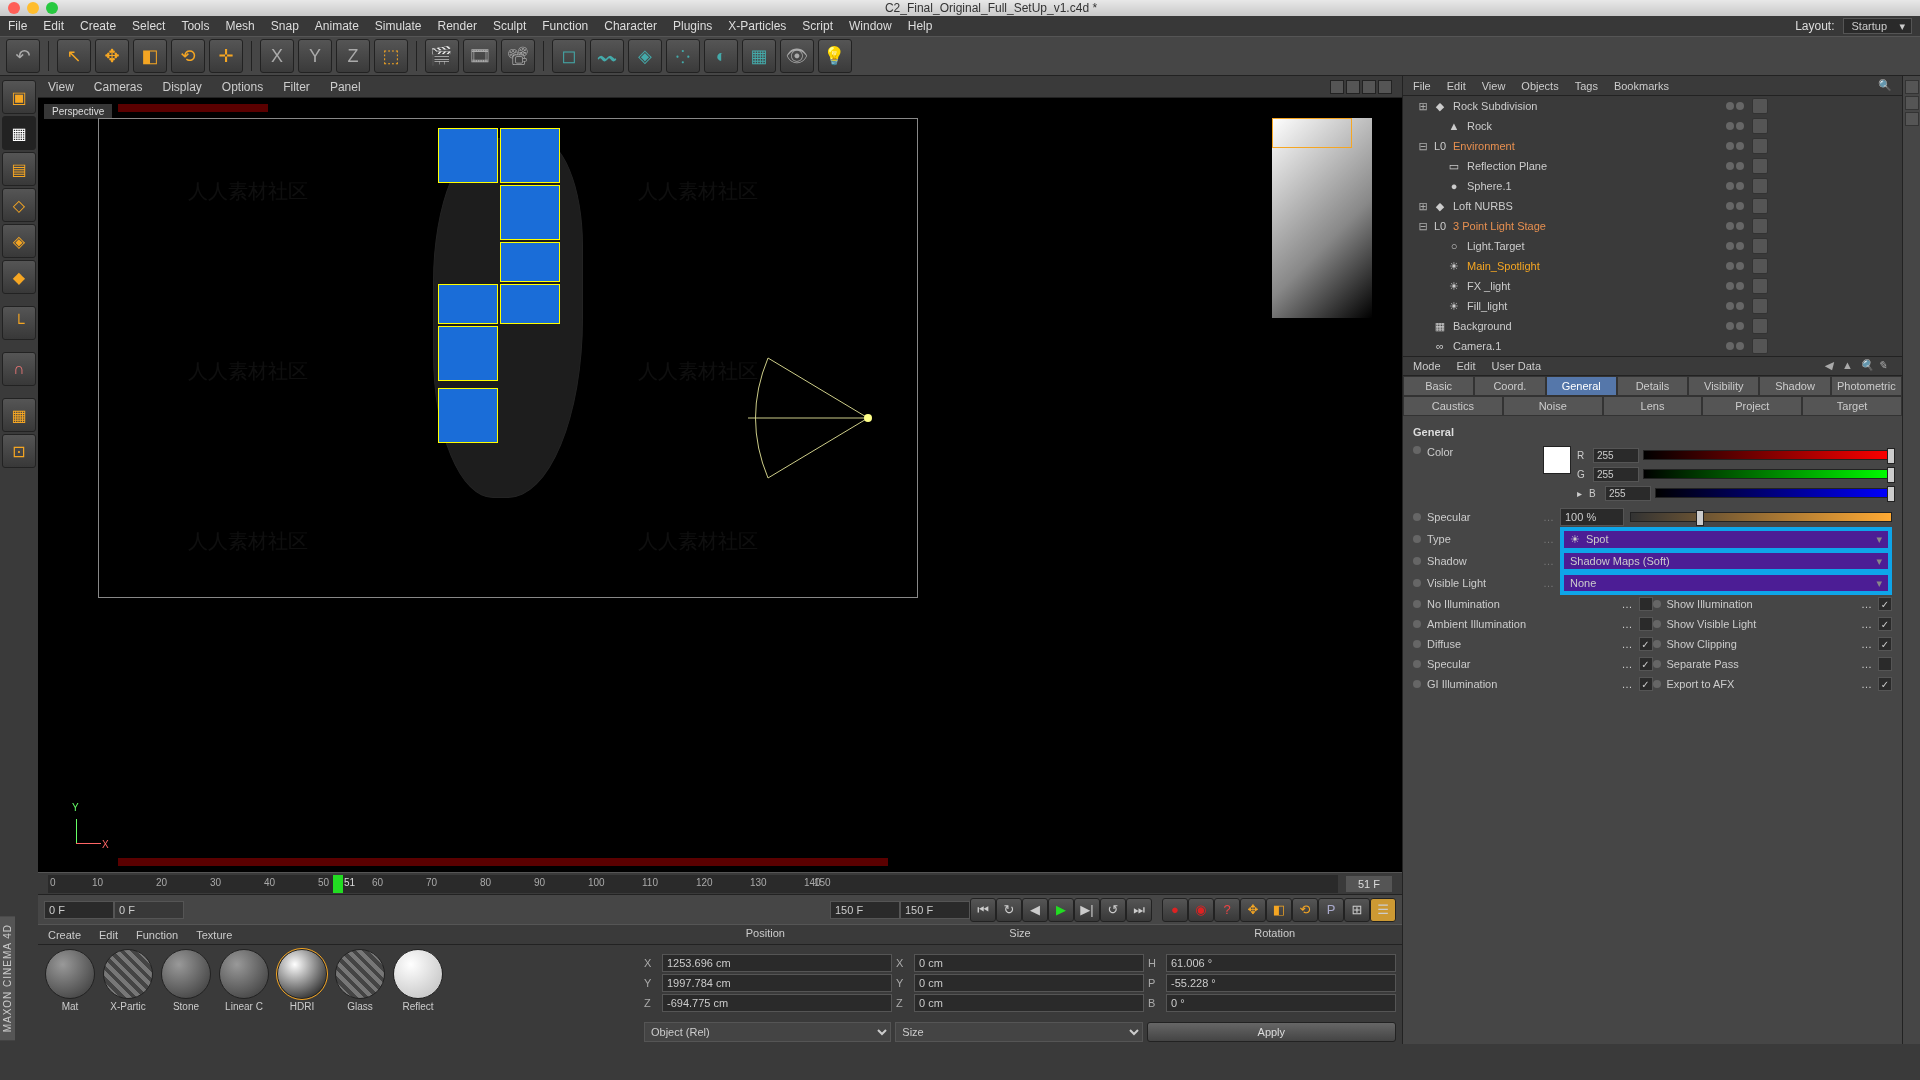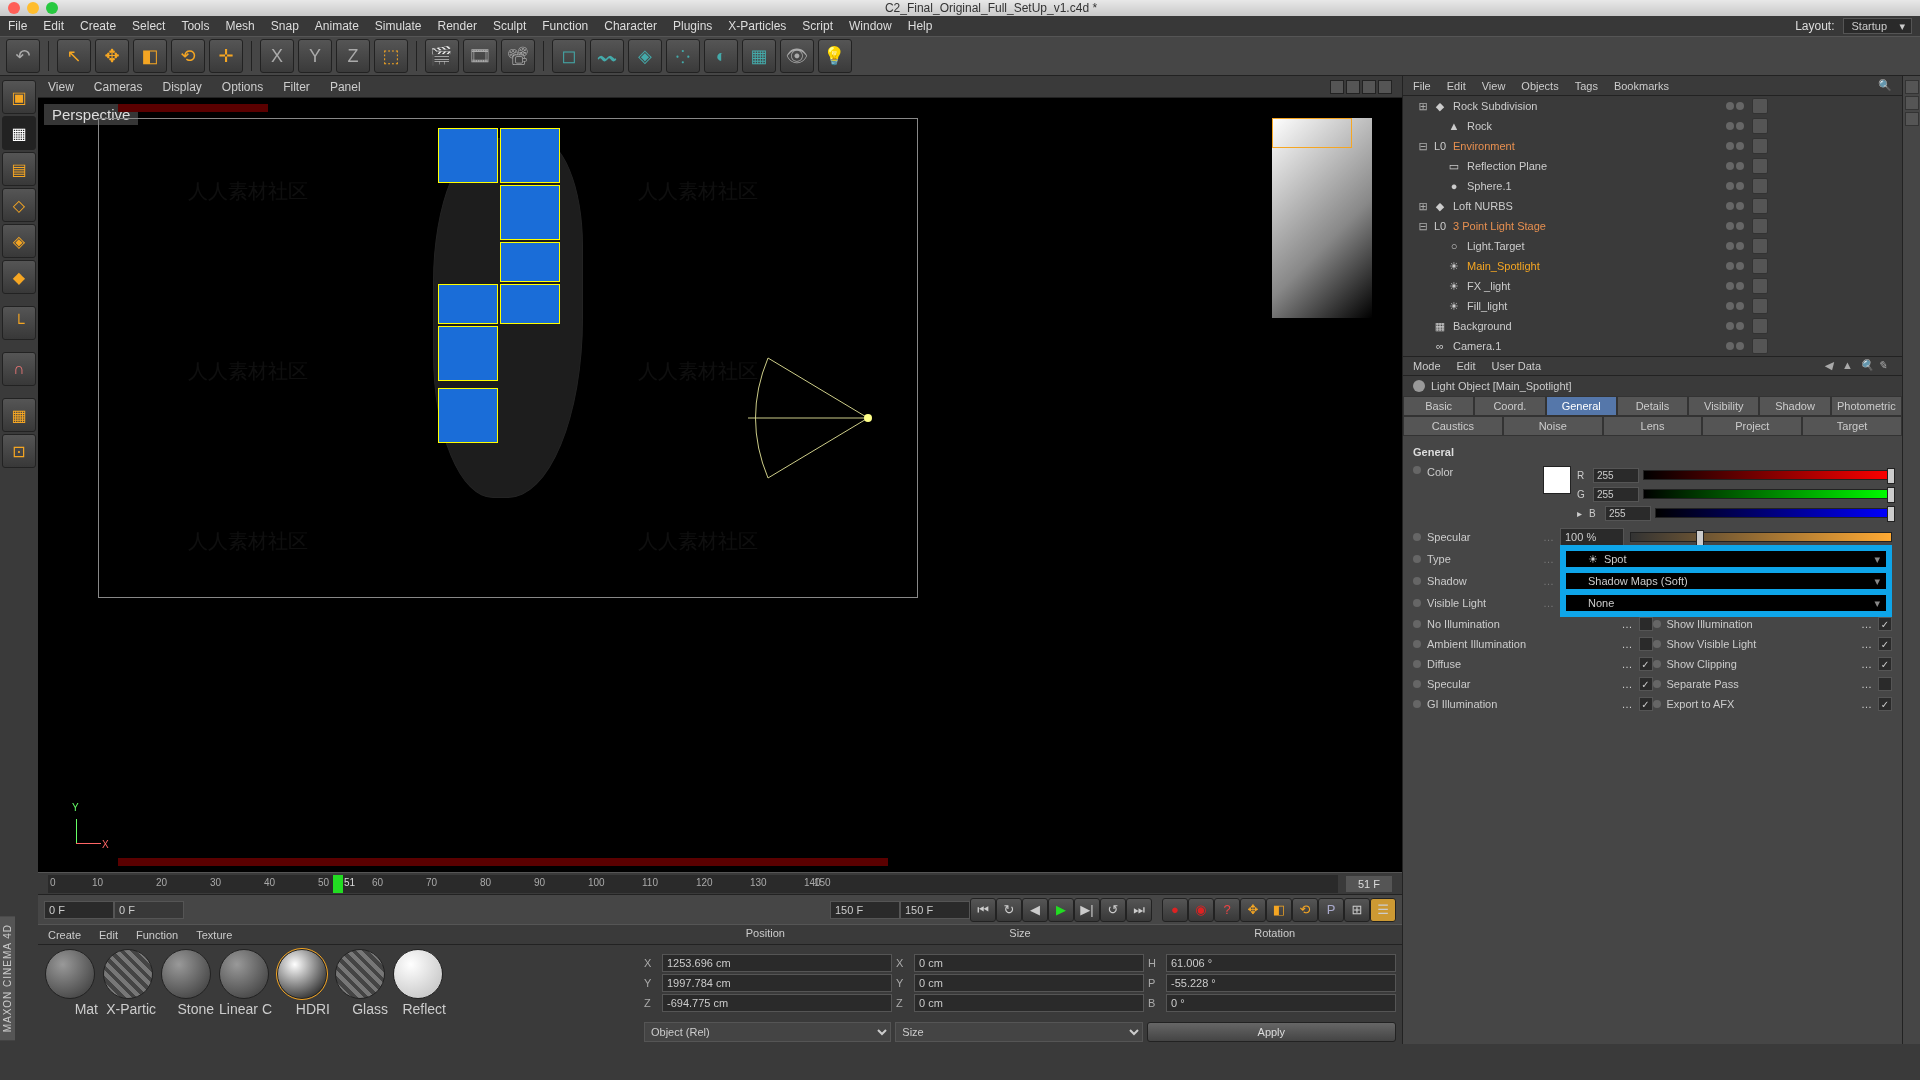--- a/index.html
+++ b/index.html
@@ -21,21 +21,21 @@
 .tsep{width:1px;height:30px;background:#222;margin:0 4px}
 .main{display:flex;height:968px}
 .leftcol{width:38px;background:#3a3a3a;display:flex;flex-direction:column;gap:2px;padding-top:4px}
 .leftcol .lbtn{width:34px;height:34px;margin:0 auto;background:linear-gradient(#555,#383838);border:1px solid #222;border-radius:3px;display:flex;align-items:center;justify-content:center;font-size:16px;color:#f5a623}
 .center{flex:1;display:flex;flex-direction:column}
 .viewbar{height:22px;background:#3a3a3a;border-bottom:1px solid #222;display:flex;align-items:center;padding:0 10px;gap:20px}
 .viewbar span{font-size:12px}
 .viewbar .vicons{margin-left:auto;display:flex;gap:2px}
 .vicons i{width:14px;height:14px;background:#555;border:1px solid #222}
 .viewport{flex:1;background:#000;position:relative;overflow:hidden}
-.vp-label{position:absolute;top:6px;left:6px;background:rgba(60,60,60,.9);padding:2px 8px;font-size:15px;color:#ddd}
+.vp-label{position:absolute;top:6px;left:6px;background:rgba(60,60,60,.9);padding:2px 8px;font-size:10px;color:#ddd}
 .vp-redbar{position:absolute;height:8px;background:#5a0000}
 .vp-wire{position:absolute;border:1px solid #888}
 .vp-tile{position:absolute;background:#1a6dd8;border:1px solid #ff0}
 .vp-rock{position:absolute;background:#2a2a2a;border:1px solid #333;opacity:.7}
 .axis{position:absolute;bottom:20px;left:30px;width:40px;height:40px}
 .axis .ay{position:absolute;width:1px;height:25px;background:#6f6;left:8px;bottom:8px}
 .axis .ax{position:absolute;width:25px;height:1px;background:#f66;left:8px;bottom:8px}
 .axis .ly{position:absolute;color:#6f6;left:4px;top:-10px;font-size:10px}
 .axis .lx{position:absolute;color:#f66;left:34px;bottom:2px;font-size:10px}
 .timeline{height:22px;background:#3a3a3a;display:flex;align-items:center;padding:0 10px;position:relative;border-top:1px solid #555}
@@ -50,21 +50,21 @@
 .tctrl .pbtn.rec{color:#d22}
 .bottom{height:120px;display:flex;background:#3a3a3a;border-top:1px solid #555}
 .matpanel{width:600px;display:flex;flex-direction:column}
 .matbar{height:20px;background:#3a3a3a;display:flex;align-items:center;padding:0 10px;gap:18px;border-bottom:1px solid #222}
 .matlist{flex:1;display:flex;gap:2px;padding:4px;overflow:hidden}
 .matitem{width:56px;display:flex;flex-direction:column;align-items:center;gap:2px}
 .matball{width:50px;height:50px;border-radius:50%;background:radial-gradient(circle at 35% 30%,#999,#333);border:1px solid #222}
 .matball.glass{background:radial-gradient(circle at 35% 30%,#fff,#000);outline:1px solid #f5a623}
 .matball.white{background:radial-gradient(circle at 35% 30%,#fff,#bbb)}
 .matball.stripe{background:repeating-linear-gradient(45deg,#777,#777 4px,#444 4px,#444 8px)}
-.matlabel{font-size:14px;color:#ccc;white-space:nowrap;overflow:hidden;width:56px;text-align:right}
+.matlabel{font-size:10px;color:#ccc;white-space:nowrap;overflow:hidden;width:56px;text-align:center}
 .coordpanel{flex:1;display:flex;flex-direction:column}
 .coordhdr{height:20px;display:flex;background:#3a3a3a;border-bottom:1px solid #222}
 .coordhdr span{flex:1;text-align:center;padding:2px}
 .coordrows{flex:1;display:flex;flex-direction:column;justify-content:center;gap:2px;padding:2px 6px}
 .crow{display:flex;gap:4px;align-items:center}
 .crow label{width:14px;color:#aaa}
 .crow input{flex:1;background:#2a2a2a;border:1px solid #555;color:#ccc;padding:2px 4px;font-size:11px}
 .applyrow{display:flex;gap:4px;padding:2px 6px}
 .applyrow select{flex:1;background:#444;border:1px solid #555;color:#ccc;padding:2px}
 .applyrow button{flex:1;background:linear-gradient(#666,#444);border:1px solid #222;color:#ddd;padding:3px;border-radius:3px}
@@ -102,21 +102,21 @@
 .rgbrow{display:flex;align-items:center;gap:4px;height:18px}
 .rgbrow span{width:12px;font-size:10px}
 .rgbrow input{width:46px;background:#2a2a2a;border:1px solid #555;color:#ccc;padding:1px 3px;font-size:10px}
 .slider{flex:1;height:10px;border:1px solid #222;position:relative}
 .slider.r{background:linear-gradient(90deg,#000,#f00)}
 .slider.g{background:linear-gradient(90deg,#000,#0f0)}
 .slider.b{background:linear-gradient(90deg,#000,#00f)}
 .slider.w{background:linear-gradient(90deg,#333,#fa3)}
 .slider .sh{position:absolute;right:-4px;top:-3px;width:8px;height:16px;background:#ccc;border:1px solid #222}
 .pinput{width:64px;background:#2a2a2a;border:1px solid #555;color:#ccc;padding:2px 4px;font-size:11px}
-.pselect{flex:1;background:#000000;border:6px solid #0ea5e9;color:#ccc;padding:2px 22px;position:relative}
+.pselect{flex:1;background:#4c1d95;border:4px solid #0ea5e9;color:#ccc;padding:2px 6px;position:relative}
 .pselect::after{content:'▾';position:absolute;right:6px;color:#888}
 .checks{display:flex;flex-wrap:wrap}
 .checkrow{width:50%;display:flex;align-items:center;height:20px;gap:6px}
 .checkrow .pdot{width:8px;height:8px;border-radius:50%;background:#666}
 .checkrow label{flex:1;font-size:11px}
 .chk{width:14px;height:14px;background:#2a2a2a;border:1px solid #555;display:flex;align-items:center;justify-content:center;font-size:10px;color:#ccc}
 .sidebadge{position:absolute;left:0;bottom:40px;writing-mode:vertical-rl;transform:rotate(180deg);background:#555;padding:8px 2px;font-size:10px;color:#ccc;letter-spacing:1px}
 .wm{position:absolute;color:rgba(255,255,255,.06);font-size:20px;pointer-events:none}
 .farcol{width:18px;background:#464646;border-left:1px solid #222;display:flex;flex-direction:column;gap:2px;padding-top:4px}
 .farcol i{width:14px;height:14px;margin:0 auto;background:#555;border:1px solid #333}
@@ -559,24 +559,20 @@
     <div class="attrbar">
       <span>Mode</span>
       <span>Edit</span>
       <span>User Data</span>
       <div class="aicons">
         <i>◀</i>
         <i>▲</i>
         <i>🔍</i>
         <i>✎</i>
       </div>
-    </div>
-    <div class="attrtitle">
-      <div class="licon"></div>
-      <span>Light Object [Main_Spotlight]</span>
     </div>
     <div class="tabs" id="attrtabs">
         <div class="tab ">Basic</div>
         <div class="tab ">Coord.</div>
         <div class="tab active">General</div>
         <div class="tab ">Details</div>
         <div class="tab ">Visibility</div>
         <div class="tab ">Shadow</div>
         <div class="tab ">Photometric</div>
         <div class="tab ">Caustics</div>

